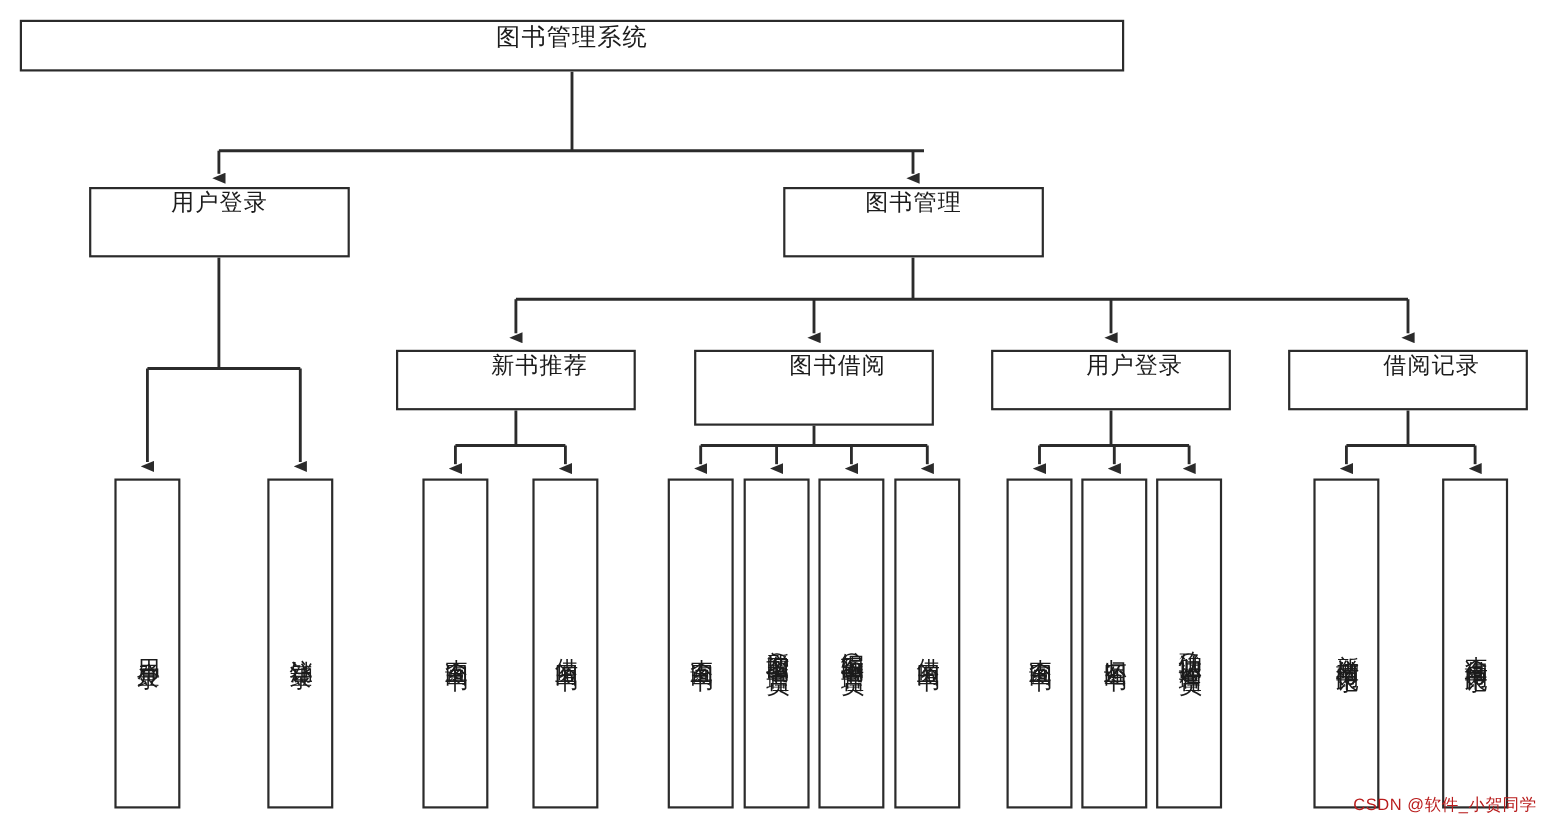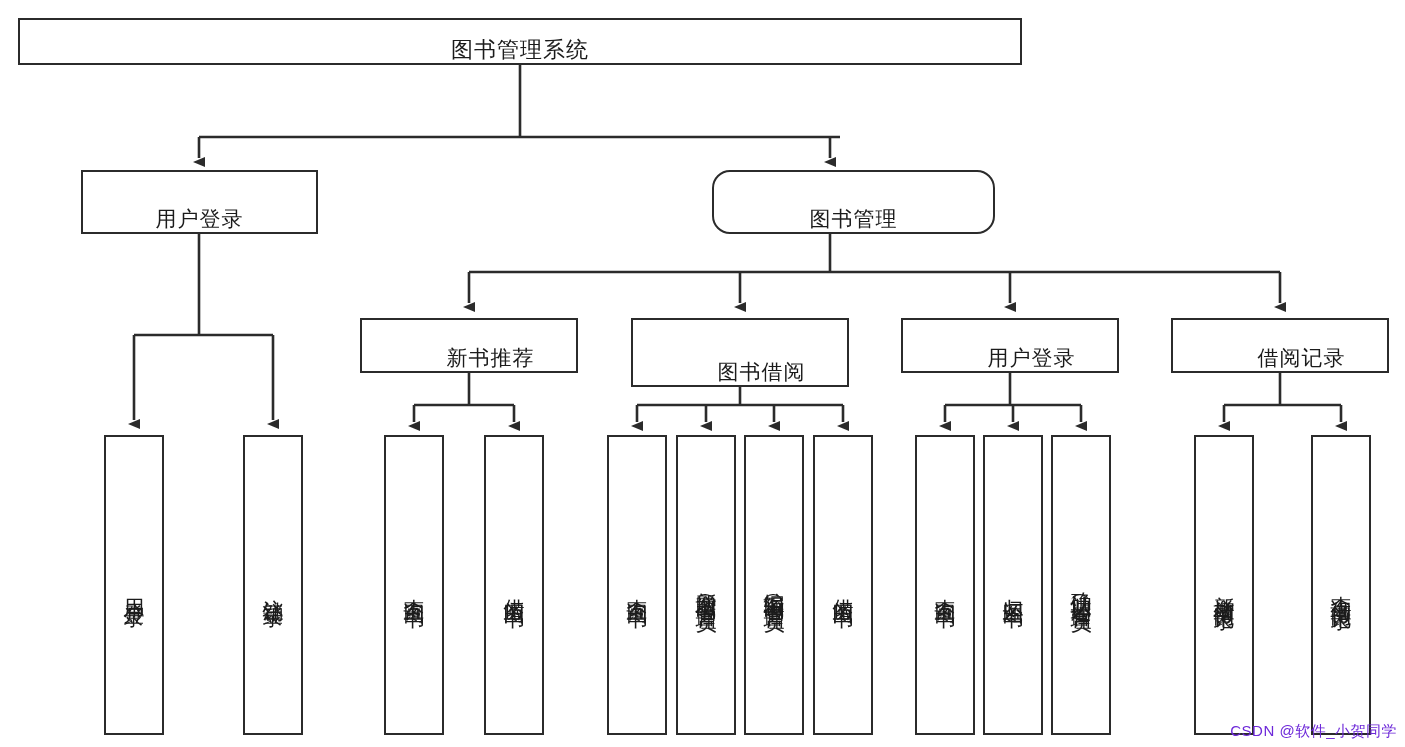--- a/index.html
+++ b/index.html
@@ -25,21 +25,21 @@
     width: 1405px;
     height: 747px;
     pointer-events: none;
   }
   .node {
     position: absolute;
     box-sizing: border-box;
     background: #ffffff;
     border: 2px solid #2b2b2b;
     display: flex;
-    align-items: flex-end;
+    align-items: flex-start;
     justify-content: center;
     color: #1b1b1b;
     line-height: 1.25;
     text-align: center;
   }
   .node .label {
     display: block;
     white-space: pre;
   }
   .node.horiz .label {
@@ -60,21 +60,21 @@
     line-height: 1.05;
   }
   .node.root .label { font-size: 22px; }
   .node.lvl1 .label { font-size: 21px; }
   .node.lvl2 .label { font-size: 21px; margin-left: 43px; }
   .watermark {
     position: absolute;
     right: 8px;
     bottom: 6px;
     font-size: 15px;
-    color: #6d28d9;
+    color: #b91c1c;
     letter-spacing: 0.5px;
     white-space: nowrap;
     font-family: "Liberation Sans", "DejaVu Sans", sans-serif;
   }
 </style>
 </head>
 <body>
 
 <div id="diagram-root">
 
@@ -139,21 +139,21 @@
     </g>
   </svg>
 
   <div class="node horiz root" style="left:18px; top:18px; width:1004px; height:47px;">
     <span class="label">图书管理系统</span>
   </div>
 
   <div class="node horiz lvl1" style="left:81px; top:170px; width:237px; height:64px;">
     <span class="label">用户登录</span>
   </div>
-  <div class="node horiz lvl1" style="left:712px; top:170px; width:283px; height:64px;border-radius:18px;">
+  <div class="node horiz lvl1" style="left:712px; top:170px; width:237px; height:64px;">
     <span class="label">图书管理</span>
   </div>
 
   <div class="node horiz lvl2" style="left:360px; top:318px; width:218px; height:55px;">
     <span class="label">新书推荐</span>
   </div>
   <div class="node horiz lvl2" style="left:631px; top:318px; width:218px; height:69px;">
     <span class="label">图书借阅</span>
   </div>
   <div class="node horiz lvl2" style="left:901px; top:318px; width:218px; height:55px;">

